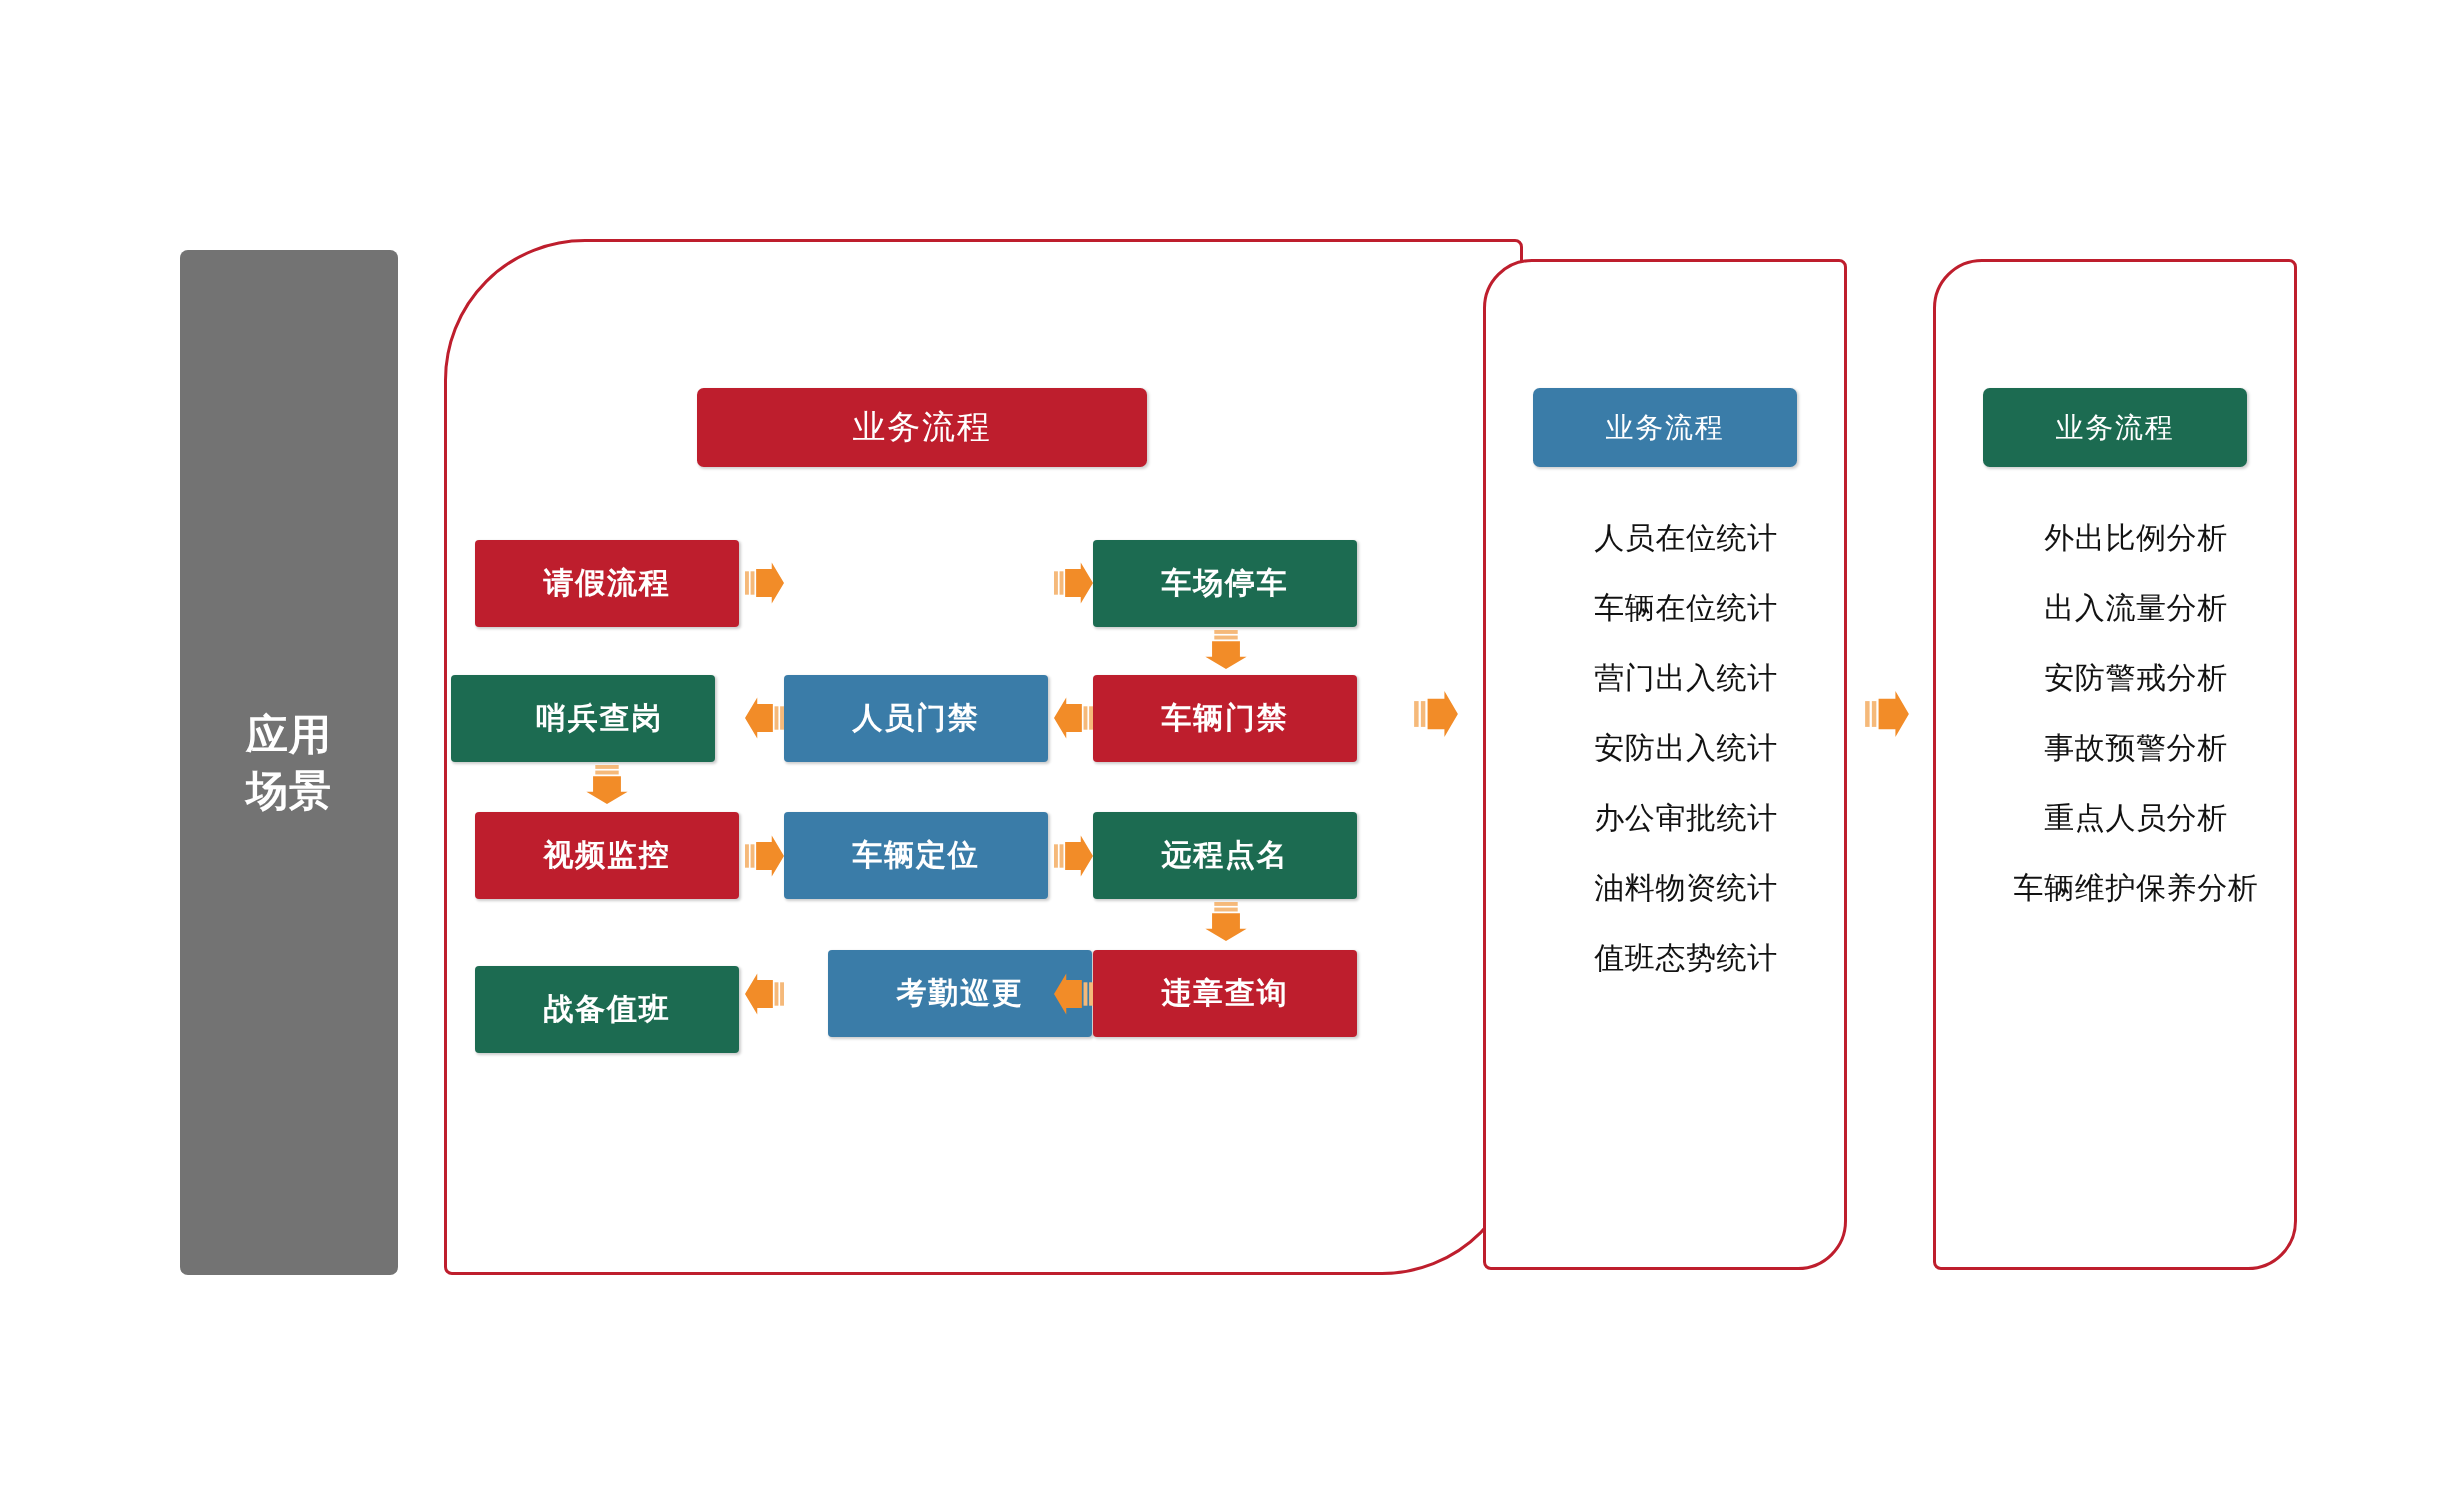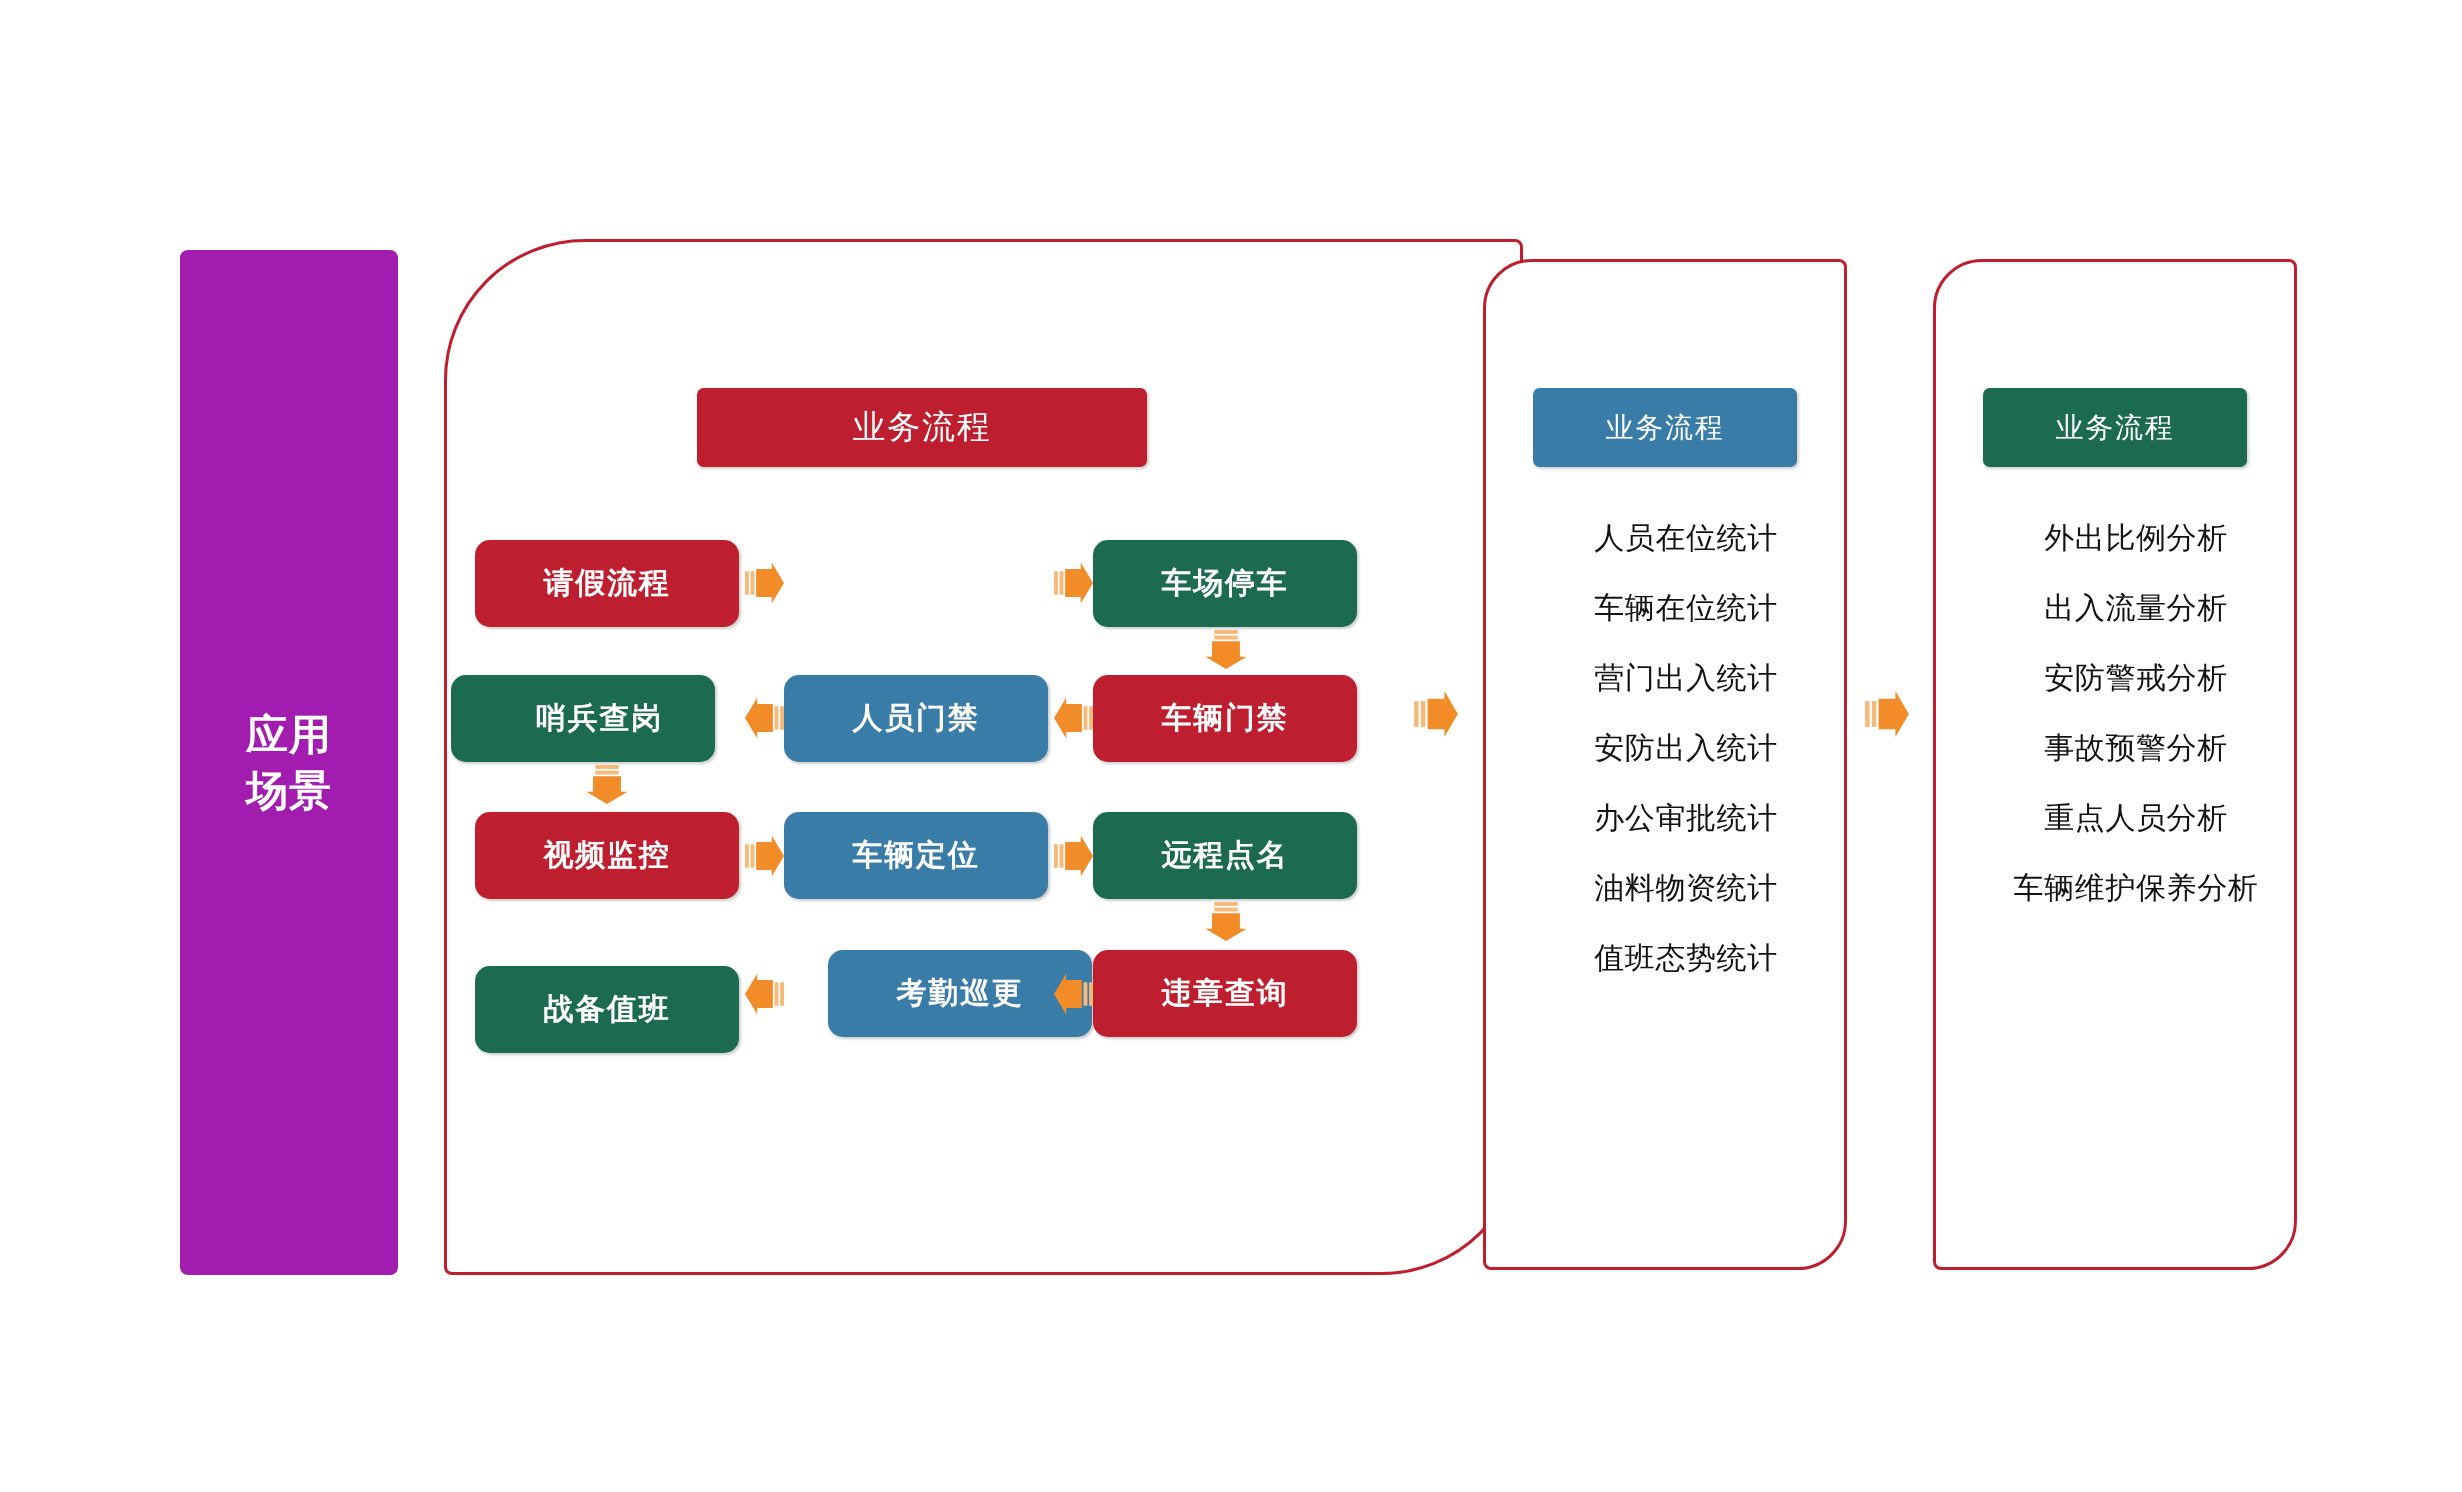--- a/index.html
+++ b/index.html
@@ -17,21 +17,21 @@
     background: #ffffff;
   }
 
   
   .banner {
     position: absolute;
     left: 180px;
     top: 250px;
     width: 218px;
     height: 1025px;
-    background: #a21caf;
+    background: #737373;
     border-radius: 7.9px;
     display: flex;
     align-items: center;
     justify-content: center;
   }
   .banner-text {
     color: #ffffff;
     font-size: 42px;
     font-weight: bold;
     line-height: 1.32;
@@ -86,21 +86,21 @@
   .flow-title span {
     color: #ffffff;
     font-size: 33px;
     letter-spacing: 1.7px;
   }
 
   .node {
     position: absolute;
     width: 264px;
     height: 87px;
-    border-radius: 15px;
+    border-radius: 4px;
     display: flex;
     align-items: center;
     justify-content: center;
     box-shadow: 1.1px 1.7px 2.8px rgba(0,0,0,0.20);
   }
   .node span {
     color: #ffffff;
     font-size: 30px;
     font-weight: bold;
     letter-spacing: 1.7px;

